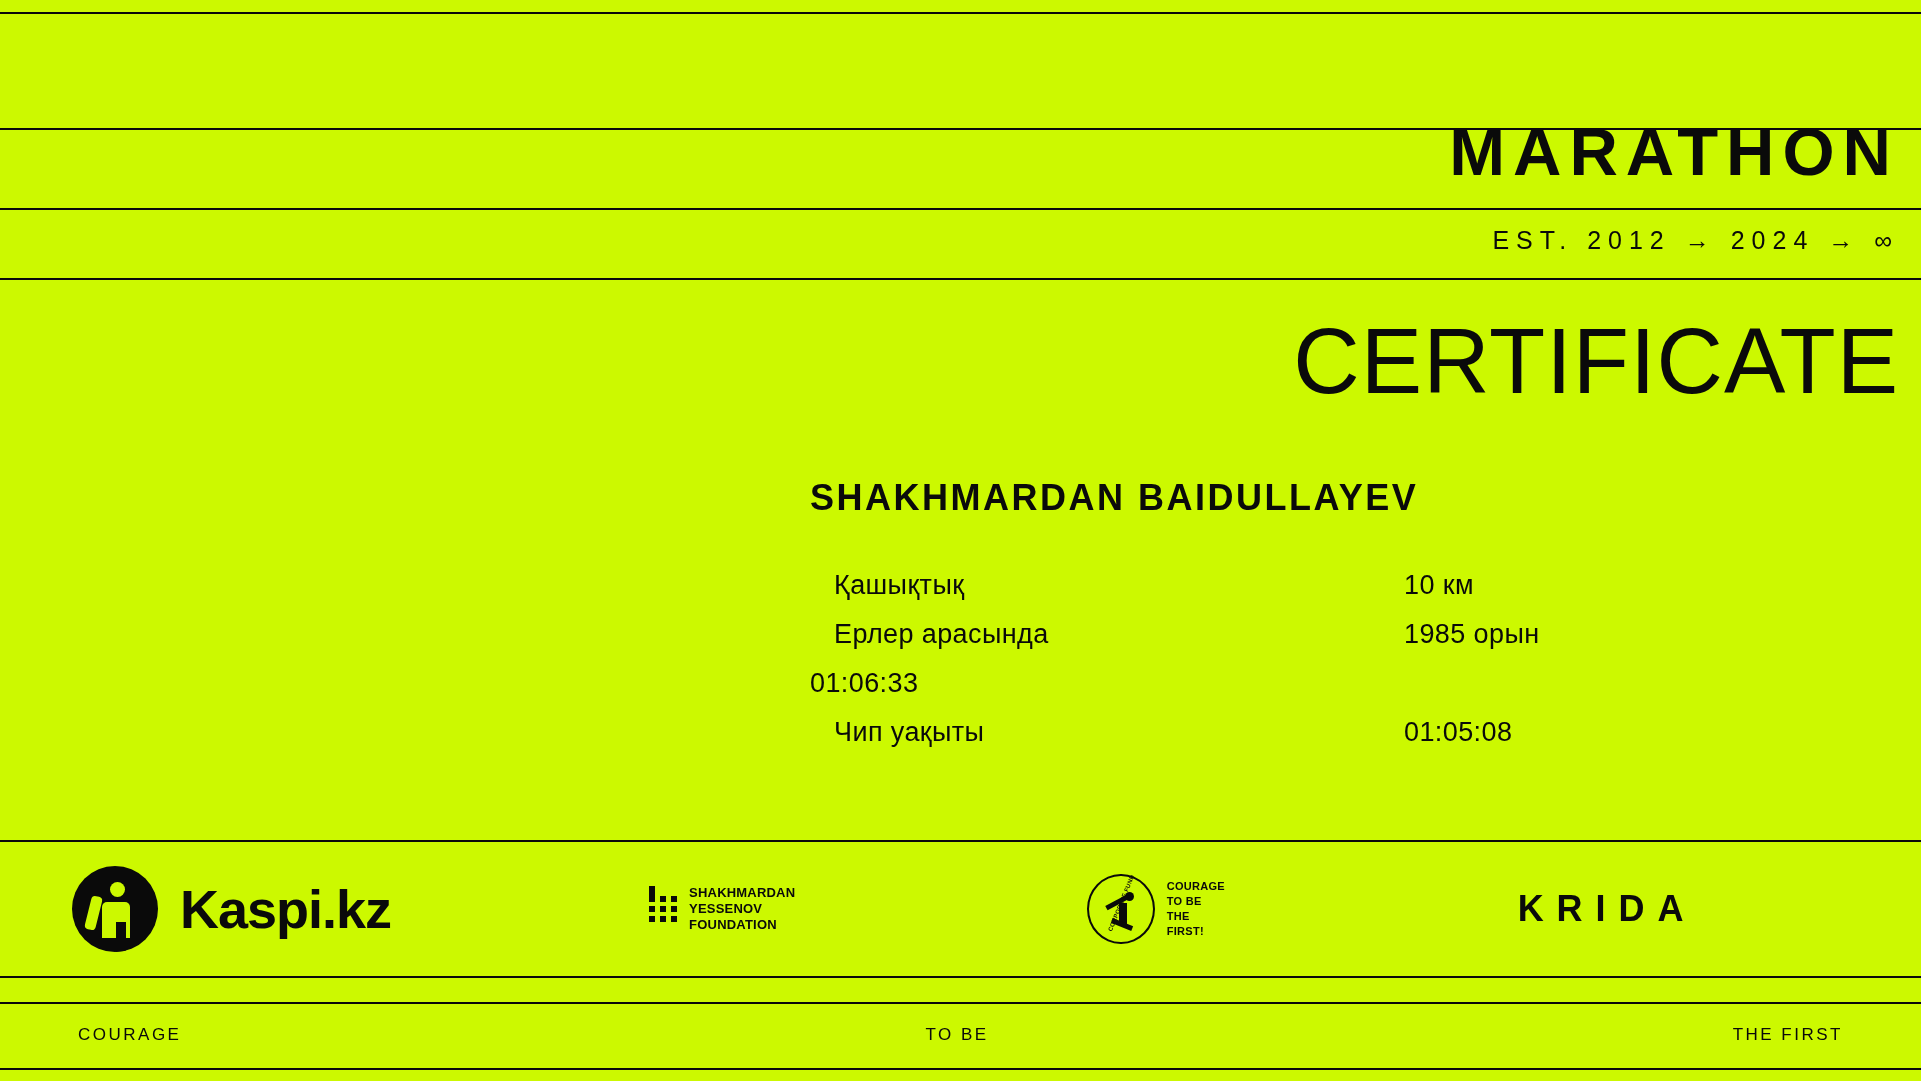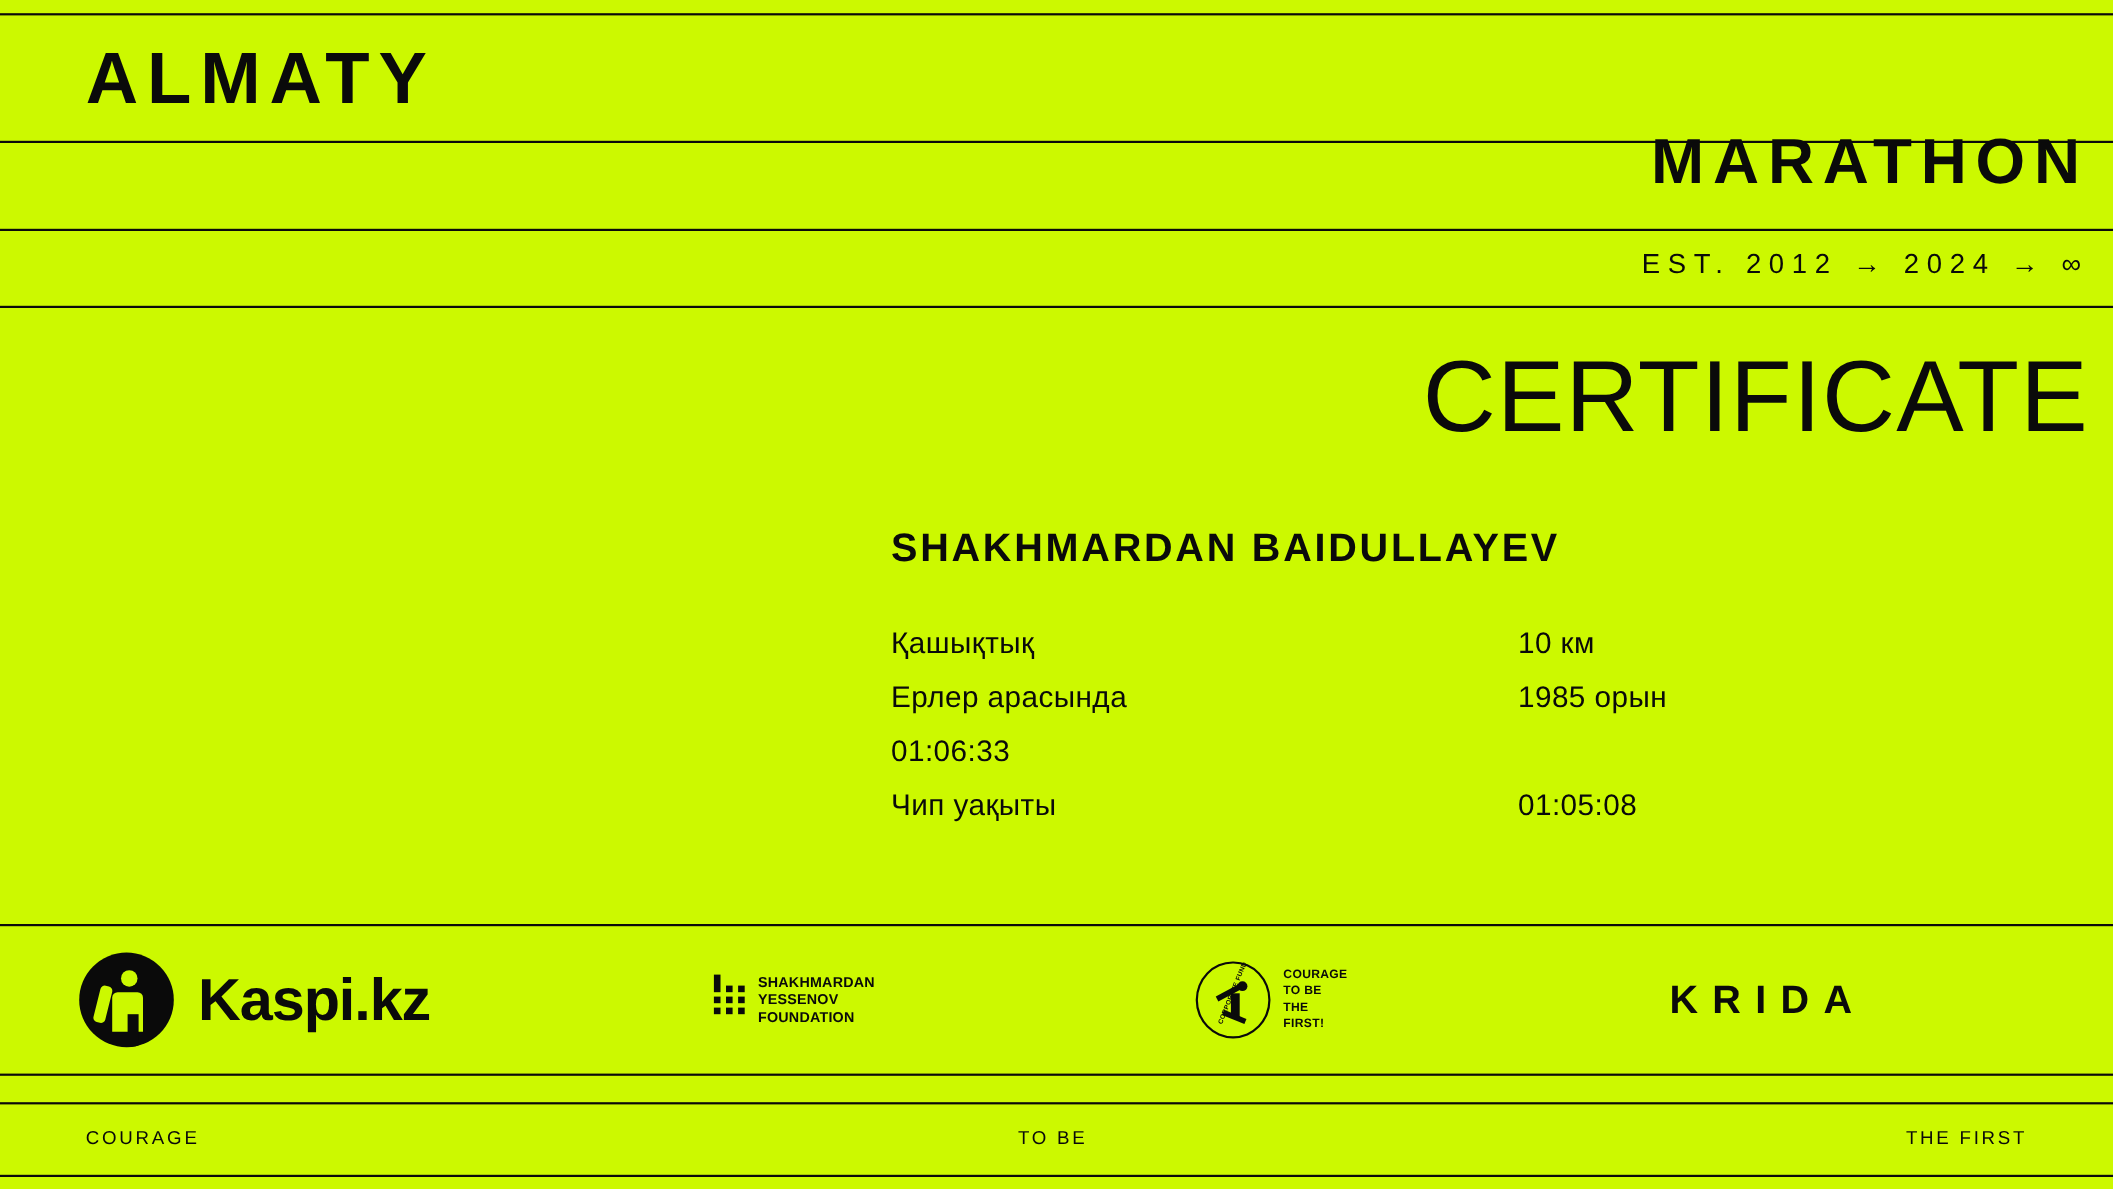--- a/index.html
+++ b/index.html
@@ -43,21 +43,21 @@
     top: 38px;
     font-size: 66px;
     font-weight: 700;
     letter-spacing: 8px;
     line-height: 1;
   }
   .marathon {
     position: absolute;
     right: 22px;
     top: 118px;
-    font-size: 58px;
+    font-size: 67px;
     font-weight: 700;
     letter-spacing: 8px;
     line-height: 1;
     text-align: right;
   }
   .est {
     position: absolute;
     right: 22px;
     top: 228px;
     font-size: 25px;
@@ -100,20 +100,21 @@
   .res-row {
     display: flex;
     align-items: baseline;
     margin-bottom: 18px;
   }
   .res-label {
     width: 570px;
     font-size: 27px;
     font-weight: 400;
     letter-spacing: 0.4px;
+    margin-left: 24px;
   }
   .res-value {
     font-size: 27px;
     font-weight: 400;
     letter-spacing: 0.4px;
   }
 
   
   .sponsors {
     position: absolute;
@@ -310,21 +311,20 @@
 
   <div class="rule r1"></div>
   <div class="rule r2"></div>
   <div class="rule r3"></div>
   <div class="rule r4"></div>
   <div class="rule r5"></div>
   <div class="rule r6"></div>
   <div class="rule r7"></div>
   <div class="rule r8"></div>
 
-  <div class="almaty">ALMATY</div>
   <div class="marathon">MARATHON</div>
   <div class="est">EST. 2012 → 2024 → ∞</div>
 
   <div class="title">CERTIFICATE</div>
 
   <div class="runner-name">SHAKHMARDAN BAIDULLAYEV</div>
 
   <div class="results">
     <div class="res-row">
       <div class="res-label">Қашықтық</div>

